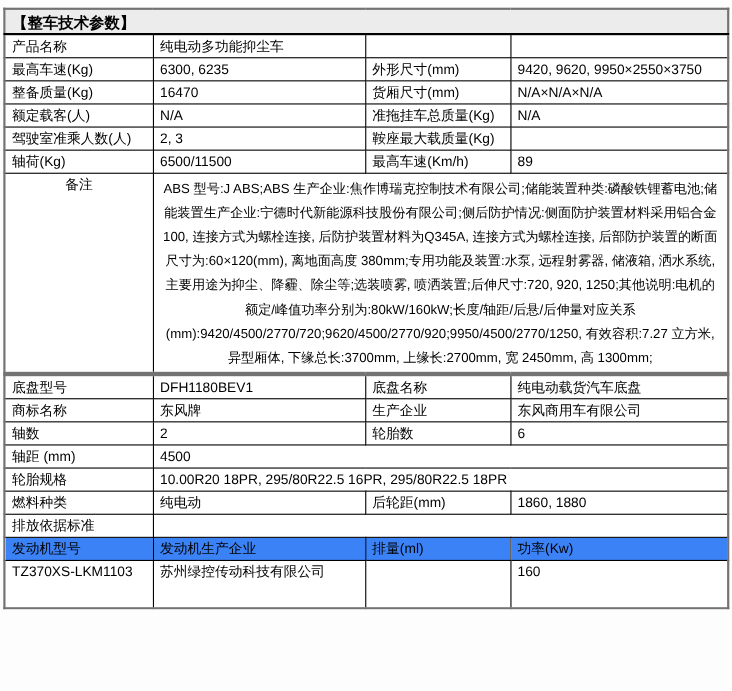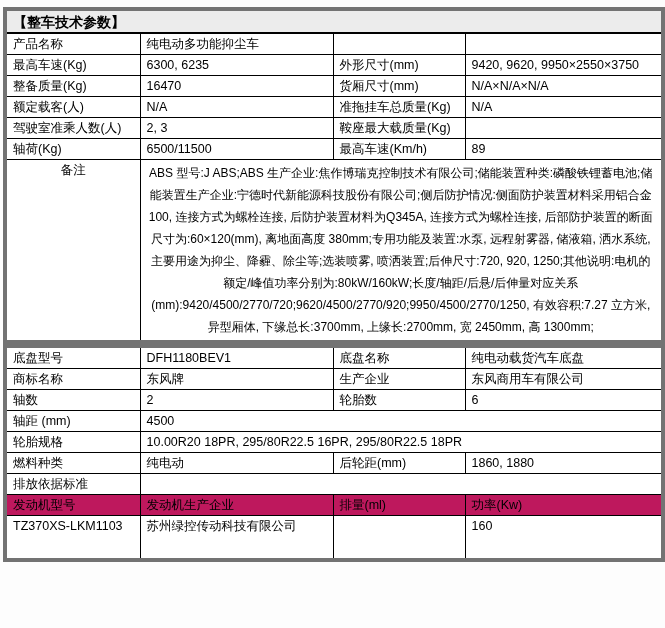--- a/index.html
+++ b/index.html
@@ -10,21 +10,21 @@
     color: #000;
   }
   .page {
     width: 659px;
     padding: 7px 0 0 3px;
   }
   table.spec-table {
     border-collapse: collapse;
     table-layout: fixed;
     width: 658px;
-    border: 4px solid #737373;
+    border: 2px solid #737373;
     background: #fff;
   }
   table.t2 { margin-top: 0; }
   col.c1 { width: 135px; }
   col.c2 { width: 193px; }
   col.c3 { width: 132px; }
   col.c4 { width: 198px; }
   td {
     border: 1px solid #000;
     font-size: 12.5px;
@@ -47,21 +47,21 @@
     text-align: center;
   }
   td.remarks-text {
     white-space: normal;
     overflow-wrap: break-word;
     font-size: 12px;
     line-height: 22px;
     height: 170px;
   }
   tr.eng-head td {
-    background: #be185d;
+    background: #3b82f6;
     margin-left: 32px;
   }
   tr.eng-data td {
     height: 38px;
     vertical-align: top;
   }
 </style>
 </head>
 <body>
 

